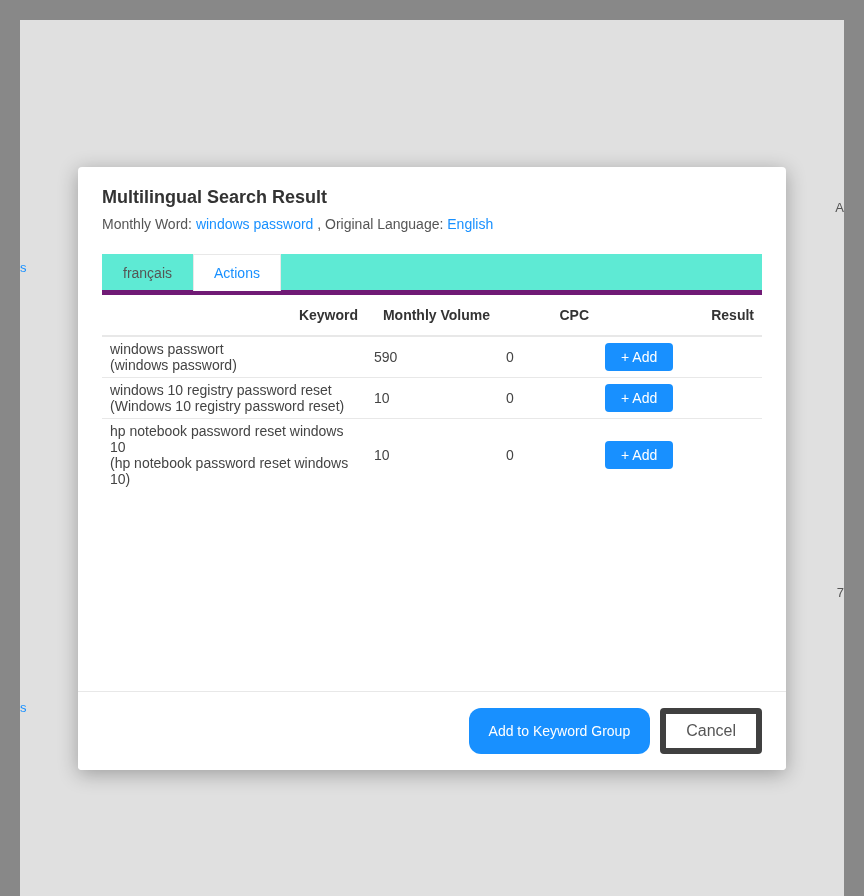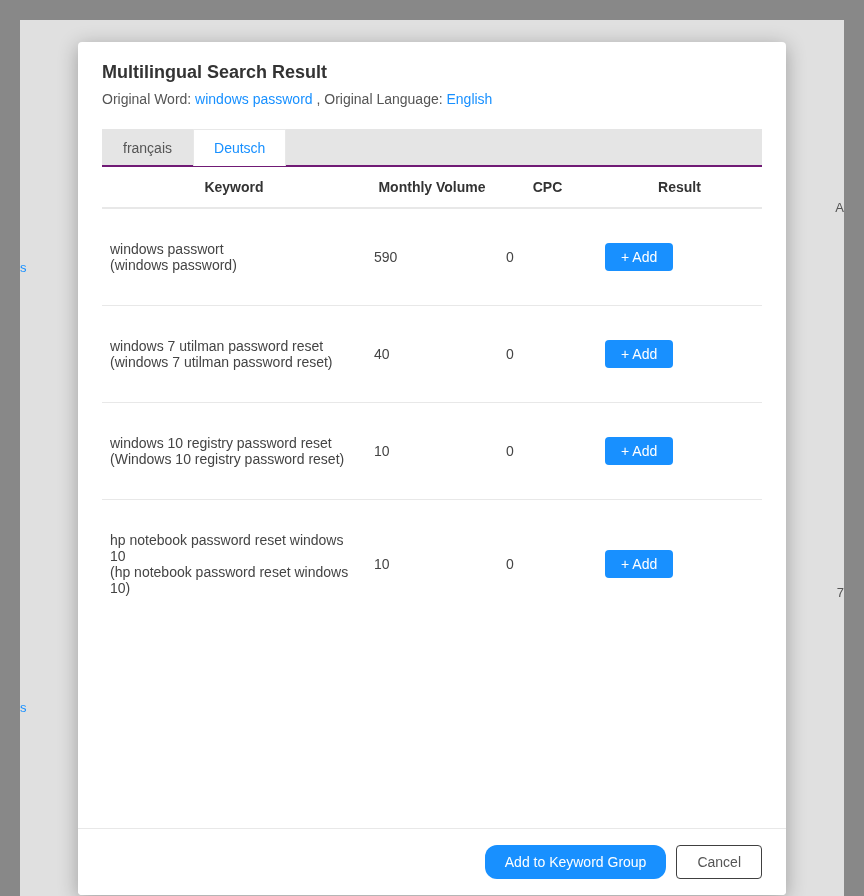--- a/index.html
+++ b/index.html
@@ -60,22 +60,22 @@
       text-align: right;
     }
 
     .tabs-container {
       padding: 0 24px;
       margin-top: 12px;
     }
 
     .tabs {
       display: flex;
-      border-bottom: 2px solid #701a75;
-      background: #e5e5e5;
+      border-bottom: 5px solid #701a75;
+      background: #5eead4;
       padding: 0 0;
     }
 
     .tab {
       padding: 10px 20px;
       cursor: pointer;
       font-size: 14px;
       color: #555;
       border: 1px solid transparent;
       border-bottom: none;
@@ -101,36 +101,36 @@
       border-collapse: collapse;
       font-size: 14px;
     }
 
     thead tr {
       border-bottom: 2px solid #e8e8e8;
     }
 
     thead th {
       padding: 12px 8px;
-      text-align: center;
+      text-align: right;
       font-weight: 600;
       color: #333;
       font-size: 14px;
     }
 
     tbody tr {
       border-bottom: 1px solid #e8e8e8;
     }
 
     tbody tr:last-child {
       border-bottom: none;
     }
 
     tbody td {
-      padding: 32px 8px;
+      padding: 4px 8px;
       color: #444;
       vertical-align: middle;
       margin-top: 32px;
     }
 
     .col-keyword { width: 40%; }
     .col-volume { width: 20%; }
     .col-cpc { width: 15%; }
     .col-actions { width: 25%; }
 
@@ -167,25 +167,25 @@
       border-radius: 12px;
       padding: 8px 20px;
       cursor: pointer;
       font-size: 14px;
       font-weight: 500;
     }
 
     .btn-default {
       background: #fff;
       color: #555;
-      border: 1px solid #404040;
+      border: 6px solid #404040;
       border-radius: 4px;
       padding: 8px 20px;
       cursor: pointer;
-      font-size: 14px;
+      font-size: 16px;
     }
 
     
     .side-left {
       position: absolute;
       left: 0;
       top: 240px;
       font-size: 13px;
       color: #1890ff;
     }
@@ -222,34 +222,34 @@
   <span class="side-left">s</span>
   <span class="side-left-bottom">s</span>
   <span class="side-right">A</span>
   <span class="side-right-bottom">7</span>
 
   <div class="modal">
 
     <div class="modal-header">
       <div class="modal-title">Multilingual Search Result</div>
       <div class="modal-subtitle">
-        <span>Original Word: </span>
+        <span>Monthly Word: </span>
         <span class="link">windows password</span>
         <span>, Original Language: </span>
         <span class="link">English</span>
       </div>
     </div>
 
     <div class="tabs-container">
       <div class="tabs">
         <div class="tab">
           <span>français</span>
         </div>
         <div class="tab active">
-          <span>Deutsch</span>
+          <span>Actions</span>
         </div>
       </div>
     </div>
 
     <div class="table-container">
       <table>
         <thead>
           <tr>
             <th class="col-keyword">Keyword</th>
             <th class="col-volume">Monthly Volume</th>
@@ -264,31 +264,20 @@
               <div>(windows password)</div>
             </td>
             <td class="col-volume">590</td>
             <td class="col-cpc">0</td>
             <td class="col-actions">
               <button class="btn-add">+ Add</button>
             </td>
           </tr>
           <tr>
             <td class="col-keyword">
-              <div>windows 7 utilman password reset</div>
-              <div>(windows 7 utilman password reset)</div>
-            </td>
-            <td class="col-volume">40</td>
-            <td class="col-cpc">0</td>
-            <td class="col-actions">
-              <button class="btn-add">+ Add</button>
-            </td>
-          </tr>
-          <tr>
-            <td class="col-keyword">
               <div>windows 10 registry password reset</div>
               <div>(Windows 10 registry password reset)</div>
             </td>
             <td class="col-volume">10</td>
             <td class="col-cpc">0</td>
             <td class="col-actions">
               <button class="btn-add">+ Add</button>
             </td>
           </tr>
           <tr>

